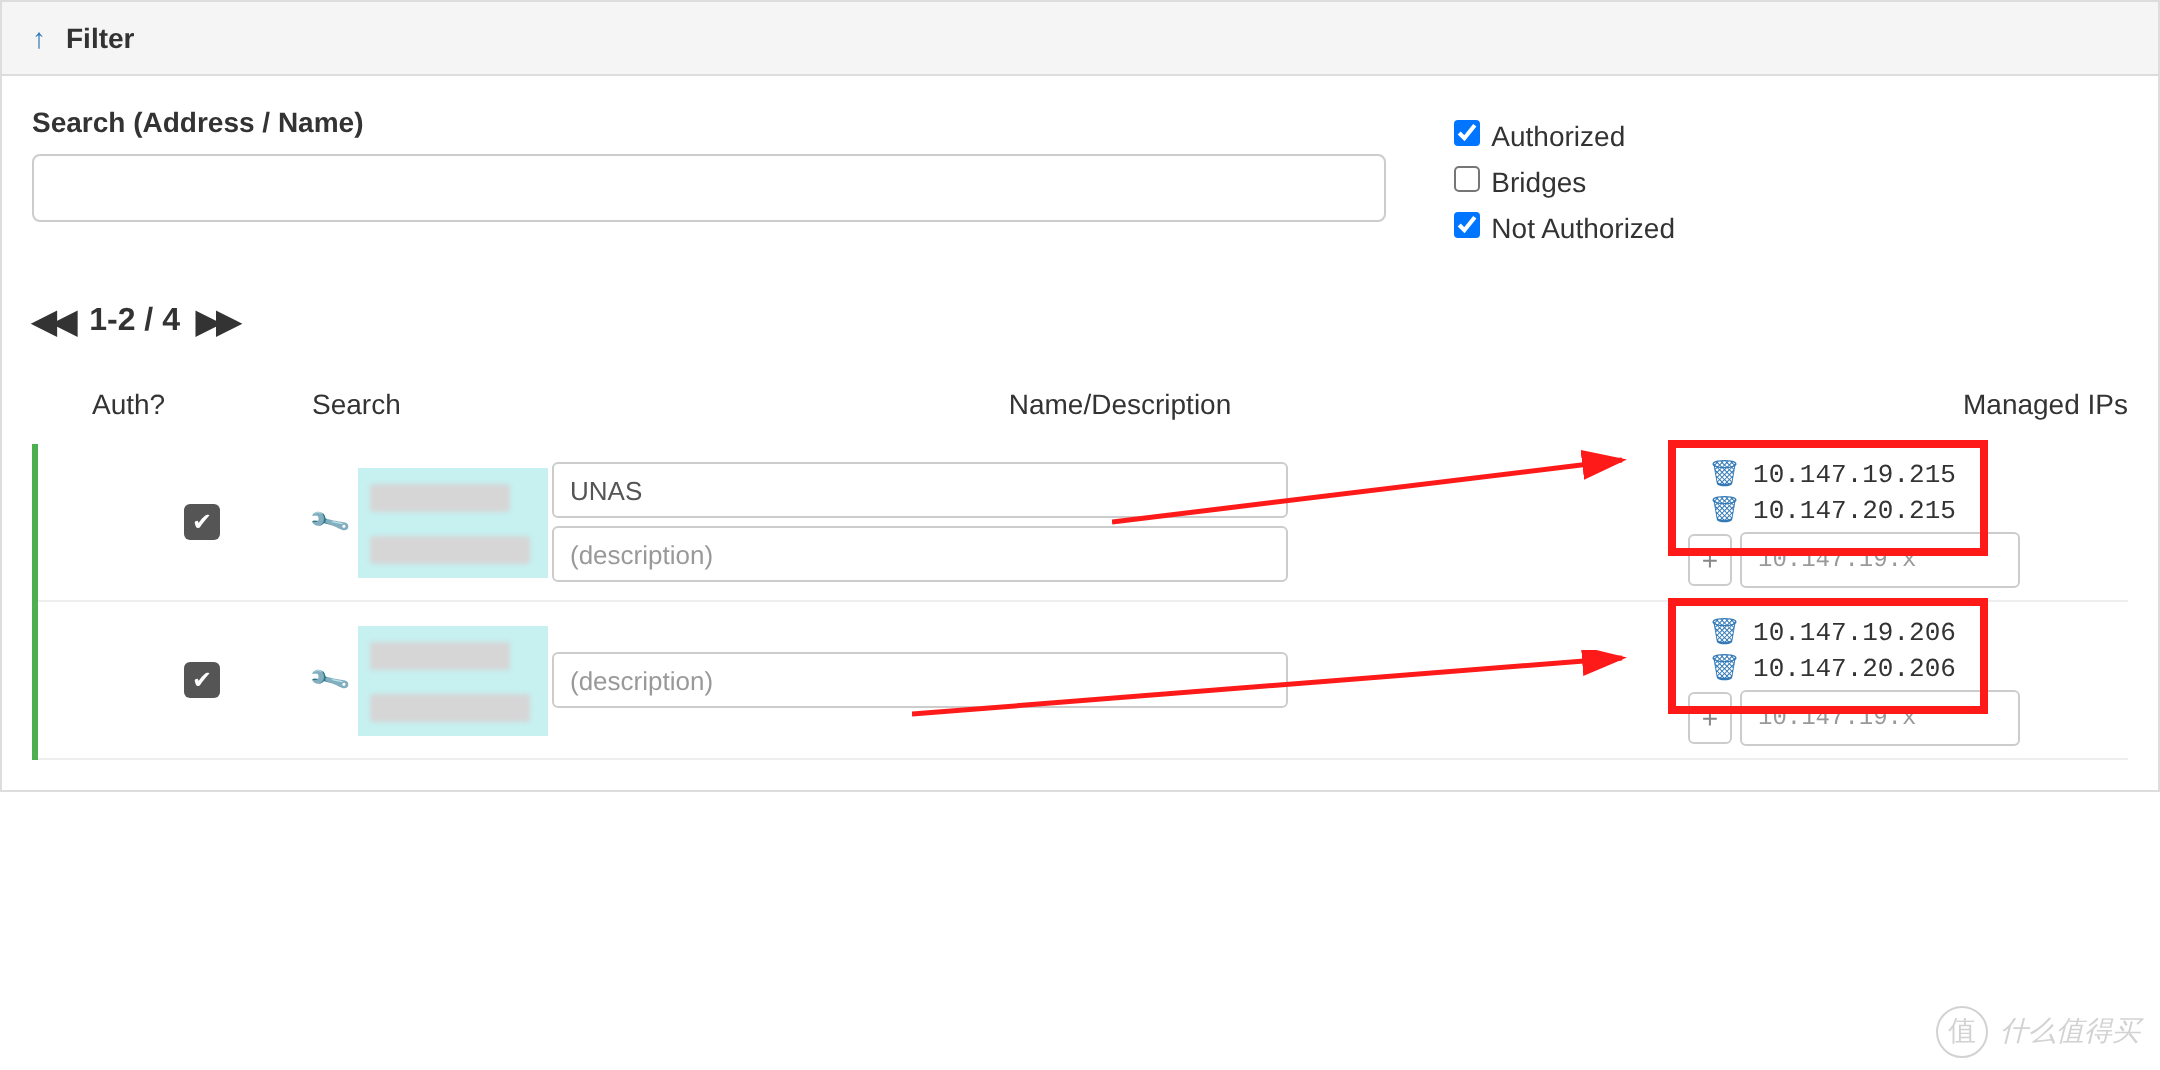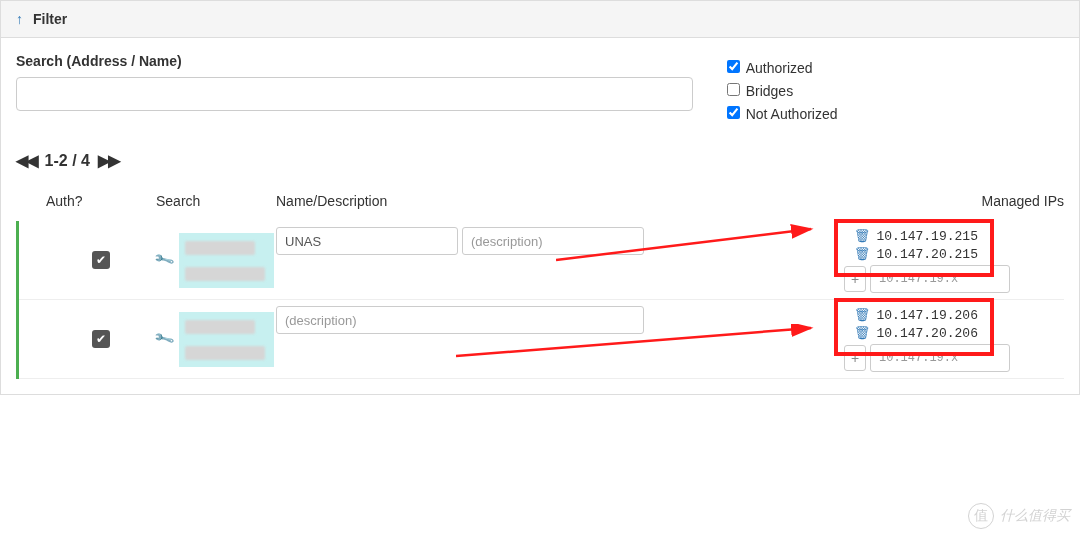--- a/index.html
+++ b/index.html
@@ -69,21 +69,21 @@
   .members-table {
     width: 100%;
   }
   .thead {
     display: flex;
     padding: 8px 0 12px 30px;
     color: #333;
   }
   .th-auth  { width: 110px; }
   .th-addr  { width: 120px; }
-  .th-name  { flex: 1; }
+  .th-name  { flex: 1; text-align: center; }
   .th-ips   { width: 220px; text-align:right; }
   .member-rows {
     border-left: 3px solid #4CAF50;
   }
   .member-row {
     display: flex;
     align-items: stretch;
     border-bottom: 1px solid #eee;
     padding: 6px 0 6px 27px;
     min-height: 78px;
@@ -117,21 +117,21 @@
   .blur {
     position:absolute;
     background: #d6d6d6;
     border-radius:2px;
     filter: blur(1px);
   }
   .cell-name {
     flex: 1;
     padding-right: 200px;
     display:flex;
-    flex-direction:row;
+    flex-direction:column;
     gap:4px;
     justify-content:center;
     position:relative;
   }
   .name-input, .desc-input, .ip-input {
     width:100%;
     height:28px;
     border:1px solid #ccc;
     border-radius:3px;
     padding: 4px 8px;

